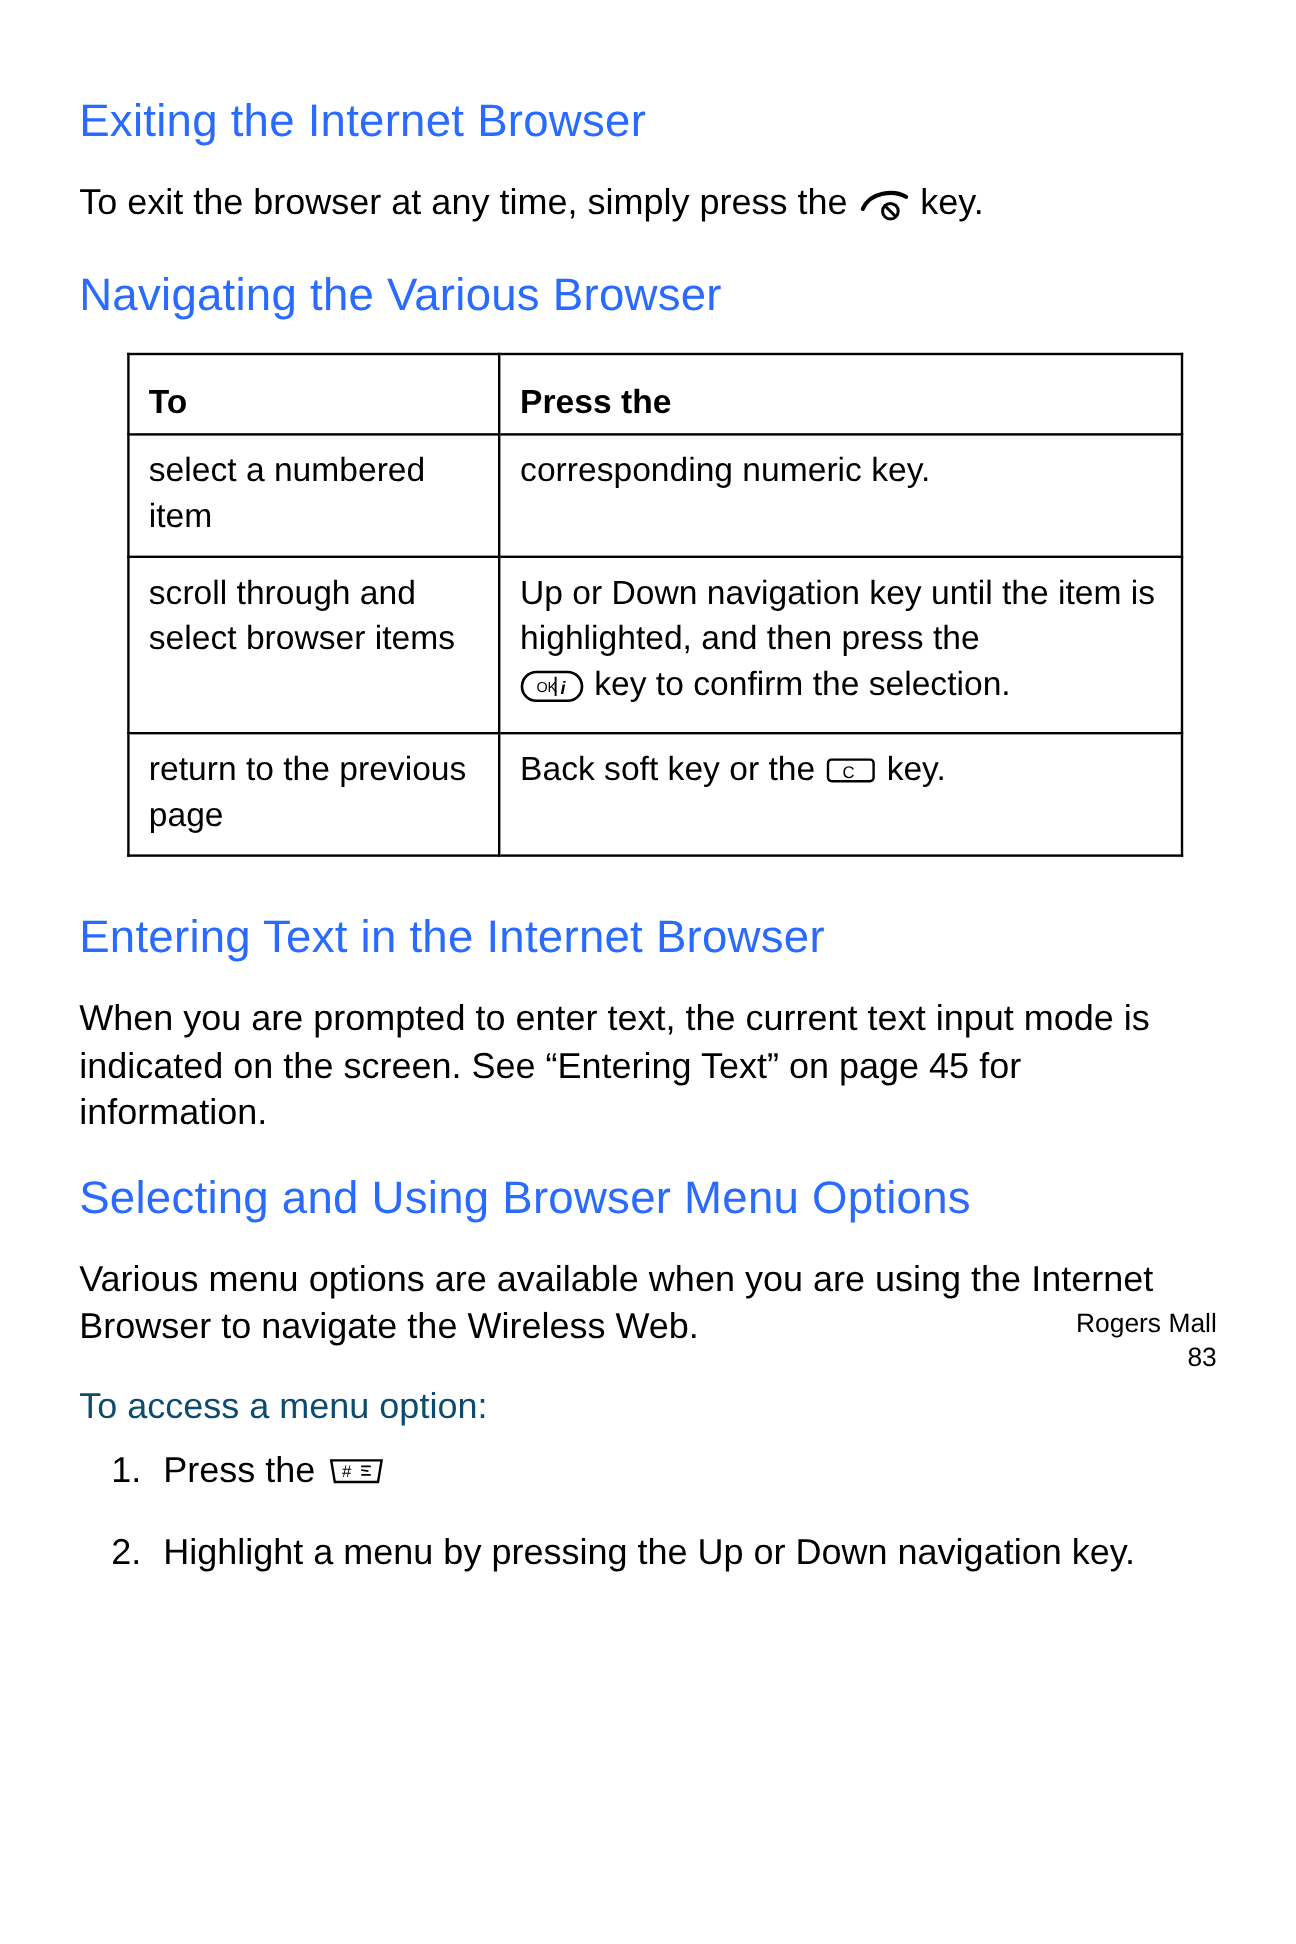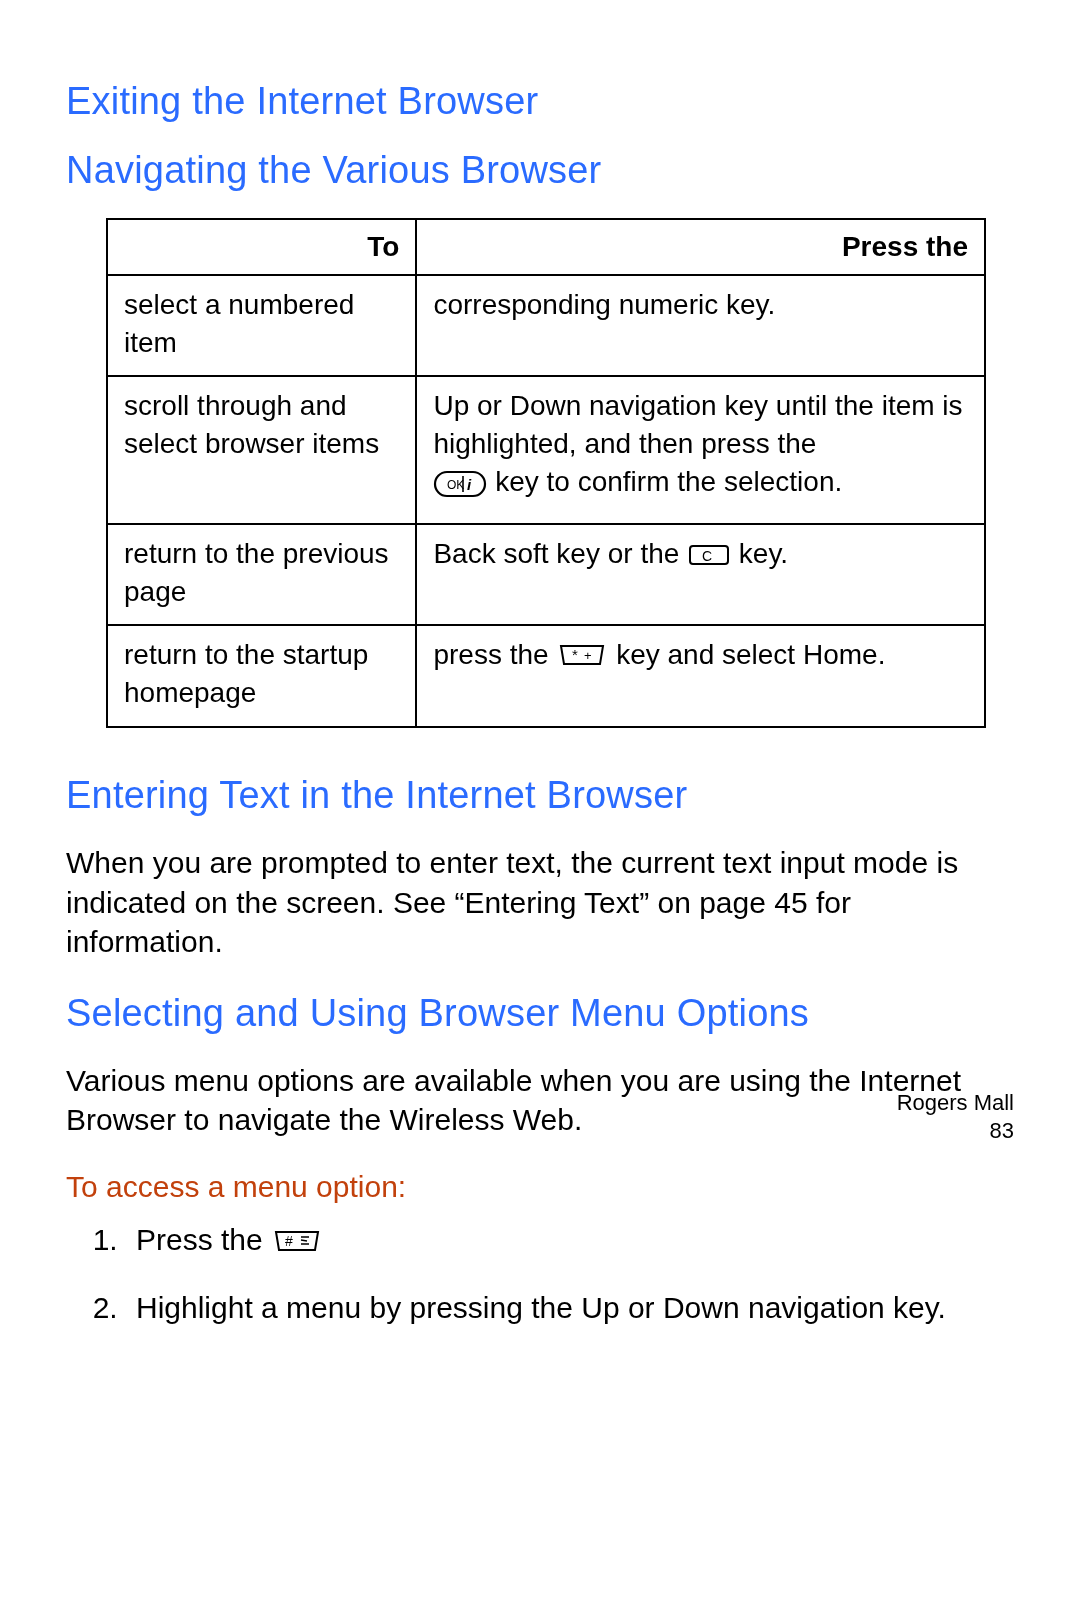--- a/index.html
+++ b/index.html
@@ -19,21 +19,21 @@
     position: relative;
   }
   h2.section {
     color: #2a6bff;
     font-weight: 400;
     font-size: 38px;
     margin: 0 0 26px 0;
     letter-spacing: 0.2px;
   }
   h3.subhead {
-    color: #c2410c;
+    color: #0c4a6e;
     font-weight: 400;
     font-size: 30px;
     margin: 10px 0 16px 0;
   }
   p.body {
     font-size: 30px;
     line-height: 1.32;
     margin: 0 0 30px 0;
   }
   .inline-icon {
@@ -48,22 +48,22 @@
   table.nav th, table.nav td {
     border: 2px solid #000;
     padding: 10px 16px 14px 16px;
     vertical-align: top;
     font-size: 28px;
     line-height: 1.35;
     text-align: left;
   }
   table.nav th {
     font-weight: 700;
-    text-align: right;
-    padding-top: 8px;
+    text-align: left;
+    padding-top: 20px;
     padding-bottom: 8px;
   }
   table.nav col.c1 { width: 310px; }
   table.nav col.c2 { width: 570px; }
   .bold { font-weight: 400; }
   ol.steps {
     font-size: 30px;
     line-height: 1.35;
     padding-left: 60px;
     margin: 0;
@@ -84,20 +84,31 @@
 
   
   svg { display: inline-block; }
 </style>
 </head>
 <body>
 
 <div class="page">
 
   <h2 class="section">Exiting the Internet Browser</h2>
+  <p class="body">
+    <span>To exit the browser at any time, simply press the </span>
+    <span class="inline-icon">
+      <svg width="44" height="32" viewBox="0 0 44 32">
+        <path d="M4 22 C10 8, 30 6, 40 12" stroke="#000" stroke-width="3.5" fill="none" stroke-linecap="round"></path>
+        <circle cx="27" cy="24" r="6.5" stroke="#000" stroke-width="2.5" fill="none"></circle>
+        <line x1="22" y1="19" x2="32" y2="29" stroke="#000" stroke-width="2.5"></line>
+      </svg>
+    </span>
+    <span> key.</span>
+  </p>
 
   <h2 class="section">Navigating the Various Browser</h2>
 
   <table class="nav">
     <colgroup>
         <col class="c1">
         <col class="c2">
       </colgroup>
     <tbody>
         <tr>
@@ -131,32 +142,20 @@
       <td>
         <span class="bold">Back</span><span> soft key or the </span><span class="inline-icon" style="vertical-align:-5px;">
           <svg width="44" height="26" viewBox="0 0 44 26">
             <rect x="3" y="4" width="38" height="18" rx="3" fill="none" stroke="#000" stroke-width="2"></rect>
             <text x="15" y="19" font-family="Arial" font-size="14">C</text>
           </svg>
         </span><span> key.</span>
       </td>
     </tr>
 
-    <tr>
-      <td>return to the startup homepage</td>
-      <td>
-        <span>press the </span><span class="inline-icon" style="vertical-align:-6px;">
-          <svg width="52" height="30" viewBox="0 0 52 30">
-            <path d="M5 6 L47 6 L44 24 L8 24 Z" fill="none" stroke="#000" stroke-width="2"></path>
-            <text x="16" y="20" font-family="Arial" font-size="15">*</text>
-            <text x="28" y="20" font-family="Arial" font-size="13">+</text>
-          </svg>
-        </span><span> key and select </span><span class="bold">Home</span><span>.</span>
-      </td>
-    </tr>
   </tbody>
     </table>
 
   <h2 class="section">Entering Text in the Internet Browser</h2>
   <p class="body">When you are prompted to enter text, the current text input mode is indicated on the screen. See “Entering Text” on page 45 for information.</p>
 
   <h2 class="section">Selecting and Using Browser Menu Options</h2>
   <p class="body">Various menu options are available when you are using the Internet Browser to navigate the Wireless Web.</p>
 
   <h3 class="subhead">To access a menu option:</h3>

